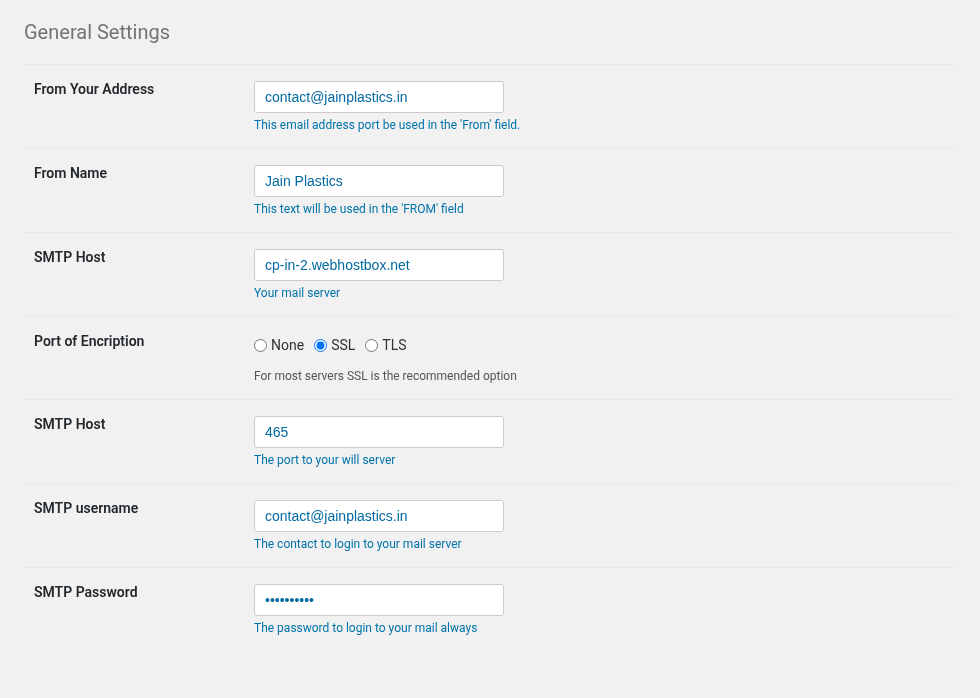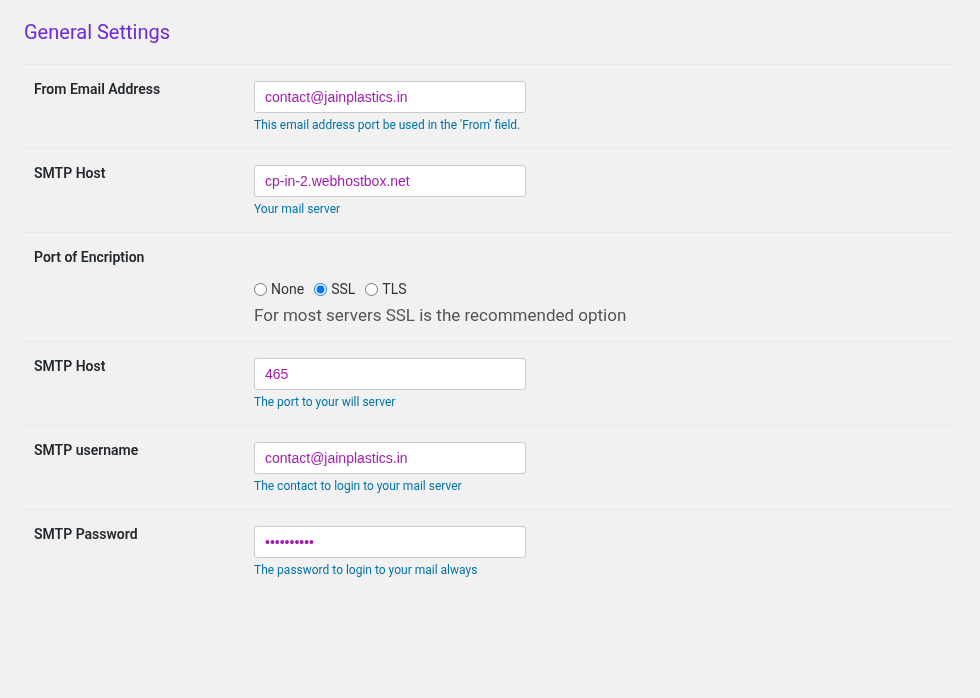--- a/index.html
+++ b/index.html
@@ -18,21 +18,21 @@
     }
 
     .page-container {
       padding: 20px 24px;
       max-width: 980px;
     }
 
     .page-title {
       font-size: 20px;
       font-weight: 400;
-      color: #6d28d9;
+      color: #737373;
       margin-bottom: 20px;
       border-bottom: none;
     }
 
     .settings-table {
       width: 100%;
       border-collapse: collapse;
     }
 
     .settings-table tr {
@@ -54,83 +54,89 @@
       color: #23282d;
       padding-top: 20px;
       font-size: 14px;
     }
 
     .field-cell {
       padding-left: 20px;
     }
 
     .text-input {
-      width: 272px;
+      width: 250px;
       padding: 7px 10px;
       border: 1px solid #ccc;
       border-radius: 3px;
       font-size: 14px;
-      color: #a21caf;
+      color: #0369a1;
       background: #fff;
       display: block;
     }
 
     .field-hint {
       font-size: 12px;
       color: #0073aa;
       margin-top: 5px;
       display: block;
     }
 
     .radio-group {
       display: flex;
       align-items: center;
       gap: 10px;
       margin-bottom: 5px;
       padding-top: 4px;
-      margin-top: 28px;
     }
 
     .radio-label {
       display: flex;
       align-items: center;
       gap: 4px;
       cursor: pointer;
       font-size: 14px;
       color: #333;
     }
 
     .radio-label input[type="radio"] {
       margin: 0;
       cursor: pointer;
     }
 
     .encryption-hint {
-      font-size: 17px;
+      font-size: 12px;
       color: #555;
-      margin-top: 8px;
+      margin-top: 16px;
     }
   </style>
 </head>
 <body>
 
 <div class="page-container">
   <h1 class="page-title">General Settings</h1>
 
   <table class="settings-table">
     <tbody>
 
       <tr>
-        <td class="label-cell">From Email Address</td>
+        <td class="label-cell">From Your Address</td>
         <td class="field-cell">
           <input type="text" class="text-input" value="contact@jainplastics.in" style="">
           <span class="field-hint">This email address port be used in the 'From' field.</span>
         </td>
       </tr>
 
+      <tr>
+        <td class="label-cell">From Name</td>
+        <td class="field-cell">
+          <input type="text" class="text-input" value="Jain Plastics" style="">
+          <span class="field-hint">This text will be used in the 'FROM' field</span>
+        </td>
+      </tr>
 
       <tr>
         <td class="label-cell">SMTP Host</td>
         <td class="field-cell">
           <input type="text" class="text-input" value="cp-in-2.webhostbox.net" style="">
           <span class="field-hint">Your mail server</span>
         </td>
       </tr>
 
       <tr>

